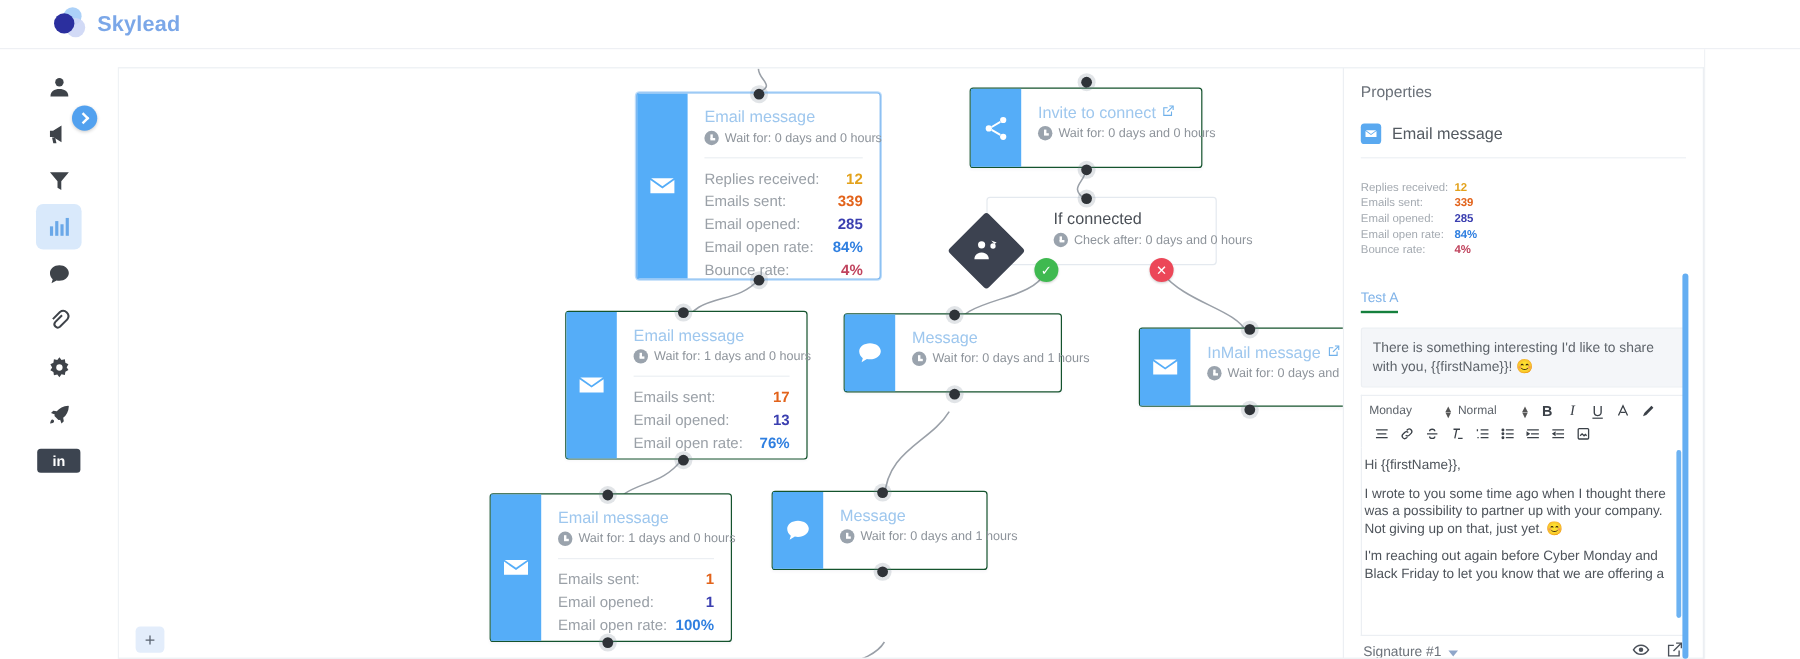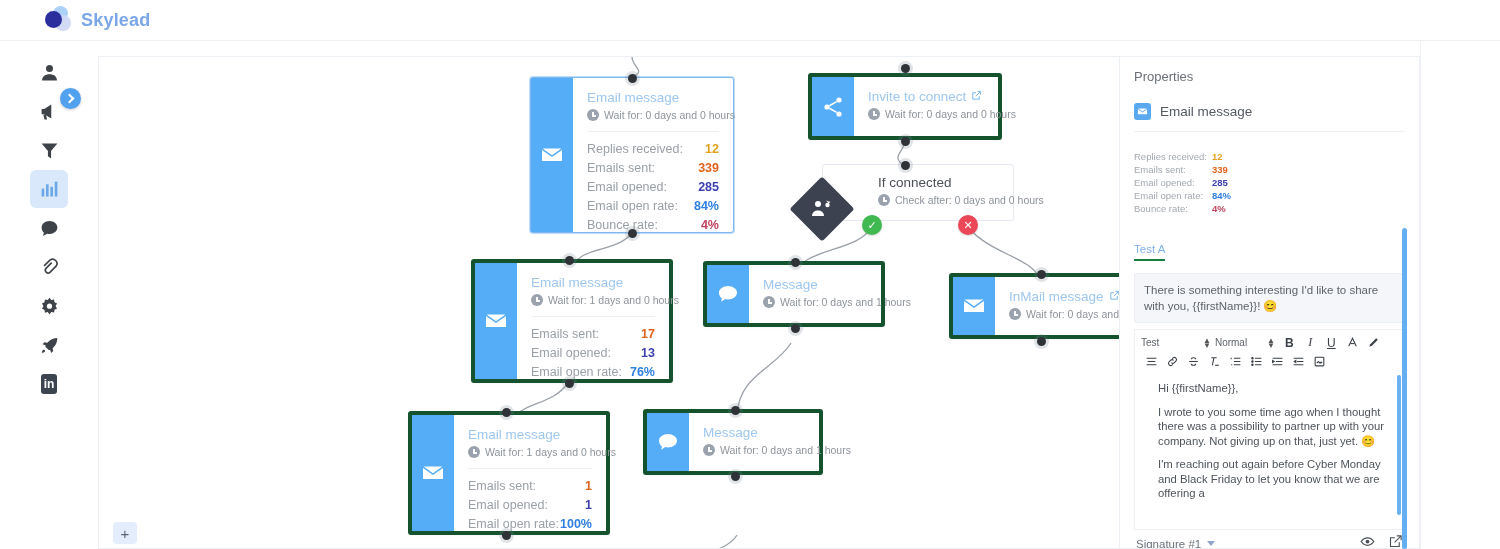--- a/index.html
+++ b/index.html
@@ -80,41 +80,41 @@
     width: 21px; height: 21px; border-radius: 50%;
     background: #52a1ef; display:flex; align-items:center; justify-content:center;
     box-shadow: 0 1px 3px rgba(0,0,0,.2);
   }
   .nav-toggle:before {
     content:""; display:block; width:5px; height:5px;
     border-top:2px solid #fff; border-right:2px solid #fff;
     transform: rotate(45deg); margin-left:-2px;
   }
   .li-badge {
-    width: 16px; height: 20px; background: #3c4450; border-radius: 3px;
+    width: 36px; height: 20px; background: #3c4450; border-radius: 3px;
     color: #fff; font-size: 12px; font-weight: bold;
     display:flex; align-items:center; justify-content:center;
     font-family: "Liberation Sans", sans-serif;
   }
 
   
   .canvas {
     position: absolute; left: 98px; top: 56px;
     width: 1022px; height: 493px;
     background: #ffffff;
     border: 1px solid #eceff3;
     overflow: hidden;
   }
   .canvas-svg { position:absolute; left:0; top:0; width:1022px; height:493px; }
 
   
   .node {
     position: absolute;
     background: #ffffff;
-    border: 4px solid #14532d;
+    border: 1px solid #14532d;
     border-radius: 3px;
     display: flex;
     box-shadow: 0 1px 2px rgba(60,80,120,.045);
     z-index: 5;
   }
   .node.selected { border: 1px solid #7fb8f0; box-shadow: 0 0 0 1px #bcdcfa; }
   .node-ico {
     width: 42px; background: #55adf8; flex: 0 0 42px;
     display: flex; align-items: center; justify-content: center;
     color: #fff;
@@ -240,21 +240,21 @@
   .stepper {
     display:inline-block; font-size:8px; color:#555; line-height:5px; margin-right:4px;
   }
   .tb-btn {
     width: 21px; height: 16px; display:flex; align-items:center; justify-content:center;
     color:#3b4148; font-size: 12px;
   }
   .tb-btn svg { width: 13px; height: 13px; }
   .editor-body {
     border:1px solid #eceff3; border-top:none;
-    height: 157px; padding: 8px 10px 0 23px;
+    height: 157px; padding: 8px 10px 0 2px;
     font-size: 11.3px; color:#4e545b; line-height: 14.5px;
     overflow:hidden; position:relative;
   }
   .editor-body p { margin-bottom: 9px; }
   .ed-scroll {
     position:absolute; right:3px; top:2px; width:4px; height: 140px;
     background:#6cb2f2; border-radius:2px;
   }
   .editor-foot {
     display:flex; align-items:center; margin-top: 4px;
@@ -636,21 +636,21 @@
   </div>
 
   <div class="tab-row">
     <span class="tab">Test A</span>
   </div>
 
   <div class="subject-box">There is something interesting I'd like to share with you, {{firstName}}! 😊</div>
 
   <div class="editor-toolbar">
     <div class="tb-row">
-      <span class="tb-font">Test</span>
+      <span class="tb-font">Monday</span>
       <span class="stepper">▲<br>▼</span>
       <span class="tb-size">Normal</span>
       <span class="stepper">▲<br>▼</span>
       <span class="tb-btn" style="font-weight:bold;">B</span>
       <span class="tb-btn" style="font-style:italic;font-family:'Liberation Serif',serif;">I</span>
       <span class="tb-btn" style="text-decoration:underline;">U</span>
       <span class="tb-btn">
         <svg viewBox="0 0 24 24" fill="none" stroke="currentColor" stroke-width="2">
             <path d="M5 19 12 4l7 15"></path>
             <path d="M8 14h8"></path>

